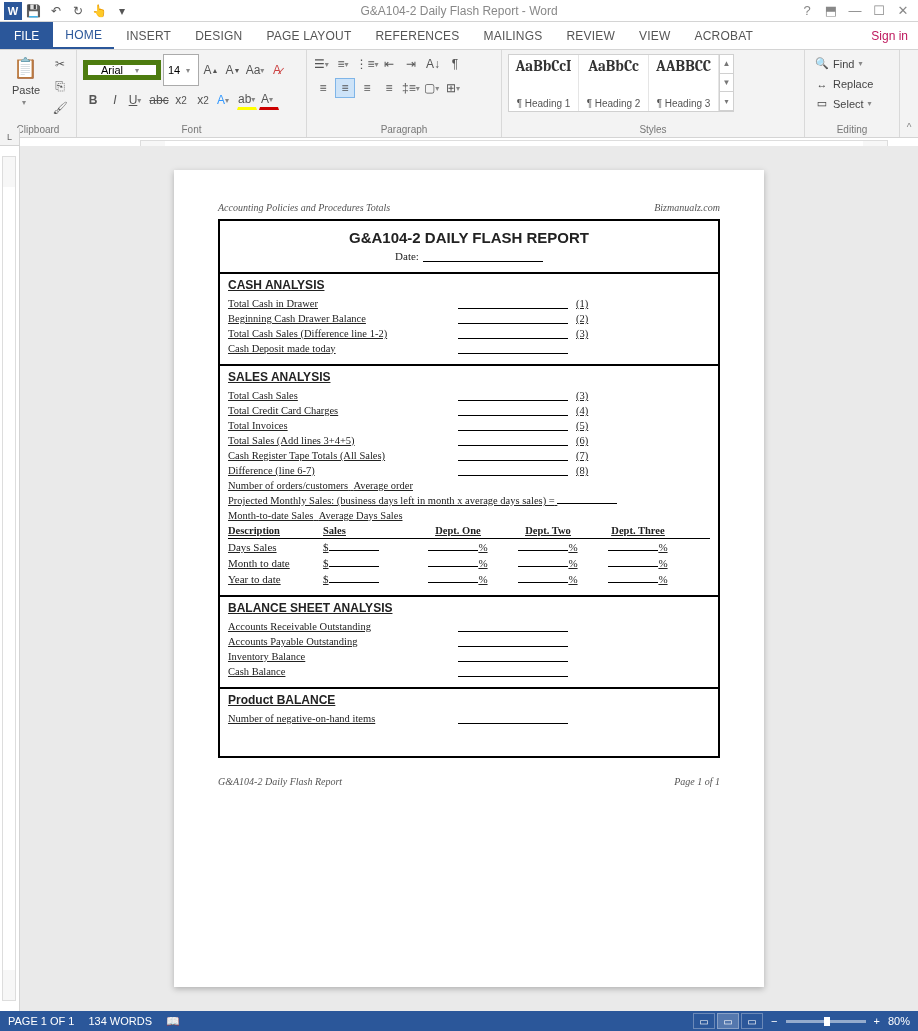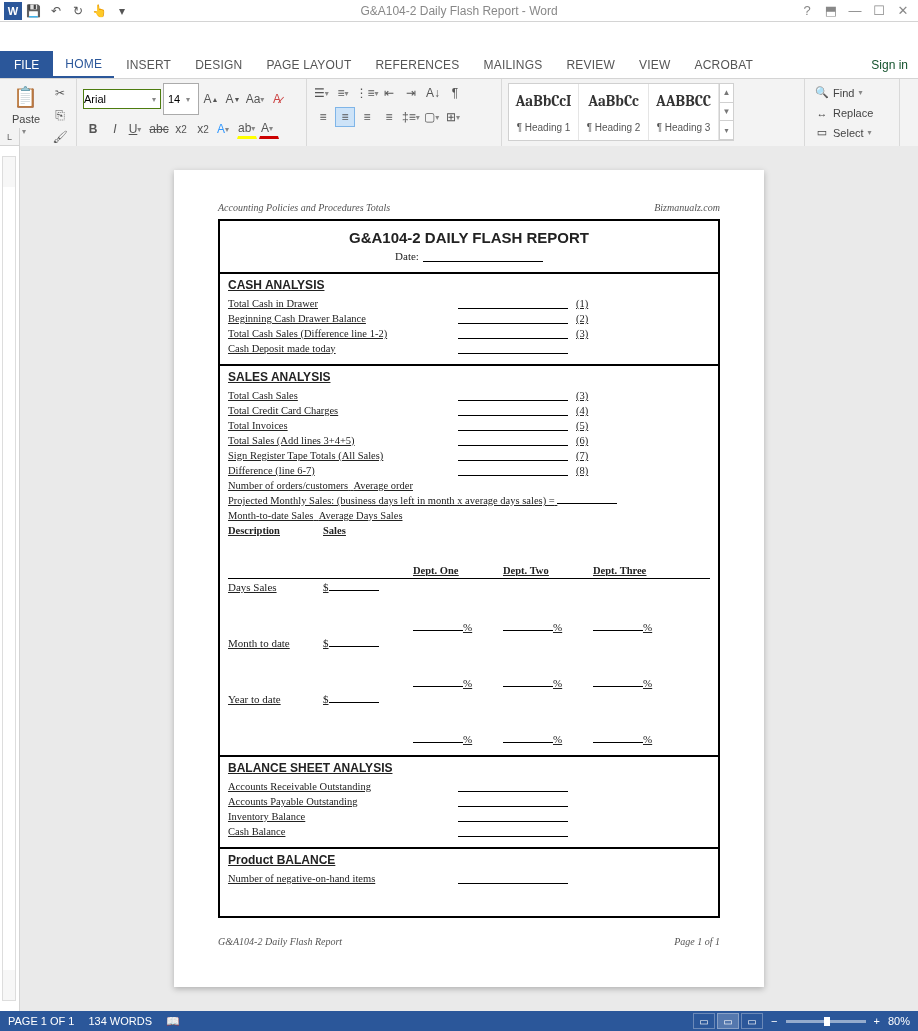--- a/index.html
+++ b/index.html
@@ -8,46 +8,46 @@
 
 .titlebar { height: 22px; background: #fff; display: flex; align-items: center; border-bottom: 1px solid #d4d4d4; position: relative; }
 .titlebar .qat { display: flex; align-items: center; gap: 2px; padding-left: 4px; }
 .titlebar .qat .w-icon { width: 18px; height: 18px; background: #2b579a; color: #fff; display: flex; align-items: center; justify-content: center; font-weight: bold; font-size: 11px; }
 .titlebar .qat-btn { width: 20px; height: 18px; display: flex; align-items: center; justify-content: center; color: #555; font-size: 12px; }
 .titlebar .title { position: absolute; left: 0; right: 0; text-align: center; color: #888; font-size: 12px; pointer-events: none; }
 .titlebar .win-ctrl { margin-left: auto; display: flex; gap: 6px; padding-right: 6px; color: #888; }
 .titlebar .win-ctrl span { width: 18px; text-align: center; font-size: 13px; }
 
 
-.tabs { height: 28px; background: #fff; display: flex; align-items: stretch; border-bottom: 1px solid #d4d4d4; margin-top: 29px; }
+.tabs { height: 28px; background: #fff; display: flex; align-items: stretch; border-bottom: 1px solid #d4d4d4; }
 .tab-file { background: #2b579a; color: #fff; padding: 0 14px; display: flex; align-items: center; font-size: 12px; }
 .tab { padding: 0 12px; display: flex; align-items: center; color: #555; font-size: 12px; text-transform: uppercase; letter-spacing: 0.2px; cursor: pointer; }
 .tab.active { color: #2b579a; border-bottom: 2px solid #2b579a; background: #fff; }
-.signin { margin-left: auto; padding: 0 10px; display: flex; align-items: center; color: #14532d; font-size: 12px; }
+.signin { margin-left: auto; padding: 0 10px; display: flex; align-items: center; color: #be185d; font-size: 12px; }
 
 
 .ribbon { height: 88px; background: #f3f3f3; border-bottom: 1px solid #d4d4d4; display: flex; }
 .group { border-right: 1px solid #d9d9d9; padding: 4px 6px 2px 6px; display: flex; flex-direction: column; }
 .group-body { flex: 1; display: flex; align-items: flex-start; gap: 4px; }
 .group-label { text-align: center; color: #777; font-size: 10px; padding-top: 2px; position: relative; }
 
 .big-btn { display: flex; flex-direction: column; align-items: center; width: 40px; gap: 2px; }
 .big-btn .ico { width: 28px; height: 28px; display: flex; align-items: center; justify-content: center; font-size: 20px; }
 .big-btn .lbl { font-size: 11px; color: #444; }
 
 .col { display: flex; flex-direction: column; gap: 2px; }
 .row { display: flex; align-items: center; gap: 2px; }
 .small-btn { width: 20px; height: 20px; display: flex; align-items: center; justify-content: center; color: #555; font-size: 12px; border: 1px solid transparent; }
 .dd { width: 8px; font-size: 8px; color: #888; }
 
-.font-name { width: 78px; height: 20px; border: 1px solid #4d7c0f; background: #fff; font-size: 11px; padding: 0 0; display: flex; align-items: center; justify-content: space-between; }
+.font-name { width: 78px; height: 20px; border: 5px solid #4d7c0f; background: #fff; font-size: 11px; padding: 0 13px; display: flex; align-items: center; justify-content: space-between; }
 .font-size { width: 36px; height: 32px; border: 1px solid #ababab; background: #fff; font-size: 11px; padding: 0 4px; display: flex; align-items: center; justify-content: space-between; }
 
 .styles-gallery { display: flex; border: 1px solid #d0d0d0; background: #fff; height: 58px; }
-.style-item { width: 70px; border-right: 1px solid #e5e5e5; display: flex; flex-direction: column; align-items: center; justify-content: center; padding: 2px; }
+.style-item { width: 70px; border-right: 1px solid #e5e5e5; display: flex; flex-direction: column; align-items: center; justify-content: space-between; padding: 2px; }
 .style-item .preview { font-family: Cambria, serif; font-weight: bold; font-size: 15px; color: #333; }
 .style-item .name { font-size: 10px; color: #555; margin-top: 12px; }
 .gallery-arrows { width: 14px; display: flex; flex-direction: column; border-left: 1px solid #d0d0d0; }
 .gallery-arrows div { flex: 1; display: flex; align-items: center; justify-content: center; font-size: 8px; color: #777; border-bottom: 1px solid #d0d0d0; }
 
 .edit-col { display: flex; flex-direction: column; gap: 1px; }
 .edit-item { display: flex; align-items: center; gap: 4px; height: 19px; padding: 0 4px; font-size: 11px; color: #444; }
 .edit-item .ico { width: 14px; text-align: center; }
 
 
@@ -78,21 +78,21 @@
 .line .num { width: 24px; }
 
 .proj-line { font-size: 10.5px; padding: 2px 0; }
 .proj-line .blank-end { display: inline-block; border-bottom: 1px solid #000; width: 60px; }
 
 .table-hdr { display: flex; font-size: 10.5px; padding: 2px 0; border-bottom: 1px solid #000; }
 .table-hdr > div { text-decoration: underline; font-weight: bold; }
 .table-row { display: flex; font-size: 11px; padding: 2px 0; }
 .col-desc { flex: 0 0 95px; }
 .col-sales { flex: 0 0 90px; }
-.col-d { flex: 0 0 90px; text-align: left; margin-top: 40px; }
+.col-d { flex: 0 0 90px; text-align: center; }
 .table-row .blank-u { border-bottom: 1px solid #000; display: inline-block; width: 50px; }
 .ftr { display: flex; justify-content: space-between; font-size: 10px; color: #555; font-style: italic; margin-top: 18px; }
 
 
 .statusbar { position: absolute; left: 0; right: 0; bottom: 0; height: 20px; background: #2b579a; color: #fff; display: flex; align-items: center; font-size: 11px; padding: 0 8px; gap: 14px; }
 .statusbar .right { margin-left: auto; display: flex; align-items: center; gap: 8px; }
 .view-btns { display: flex; gap: 2px; }
 .view-btns span { width: 22px; height: 16px; display: flex; align-items: center; justify-content: center; border: 1px solid rgba(255,255,255,0.3); font-size: 10px; }
 .zoom-slider { width: 80px; height: 3px; background: rgba(255,255,255,0.5); position: relative; }
 .zoom-slider .thumb { position: absolute; left: 38px; top: -3px; width: 6px; height: 9px; background: #fff; }
@@ -327,21 +327,21 @@
             <span class="label">Total Invoices</span>
             <span class="blank"></span>
             <span class="num">(5)</span>
           </div>
         <div class="line">
             <span class="label">Total Sales (Add lines 3+4+5)</span>
             <span class="blank"></span>
             <span class="num">(6)</span>
           </div>
         <div class="line">
-            <span class="label">Sign Register Tape Totals (All Sales)</span>
+            <span class="label">Cash Register Tape Totals (All Sales)</span>
             <span class="blank"></span>
             <span class="num">(7)</span>
           </div>
         <div class="line">
             <span class="label">Difference (line 6-7)</span>
             <span class="blank"></span>
             <span class="num">(8)</span>
           </div>
         <div class="proj-line"><span>Number of orders/customers</span> <span class="blank-sm" style="width:110px"></span> &nbsp;<span>Average order</span> <span class="blank-sm" style="width:100px"></span></div>
         <div class="proj-line"><span>Projected Monthly Sales: (business days left in month x average days sales) =</span> <span class="blank-end"></span></div>

